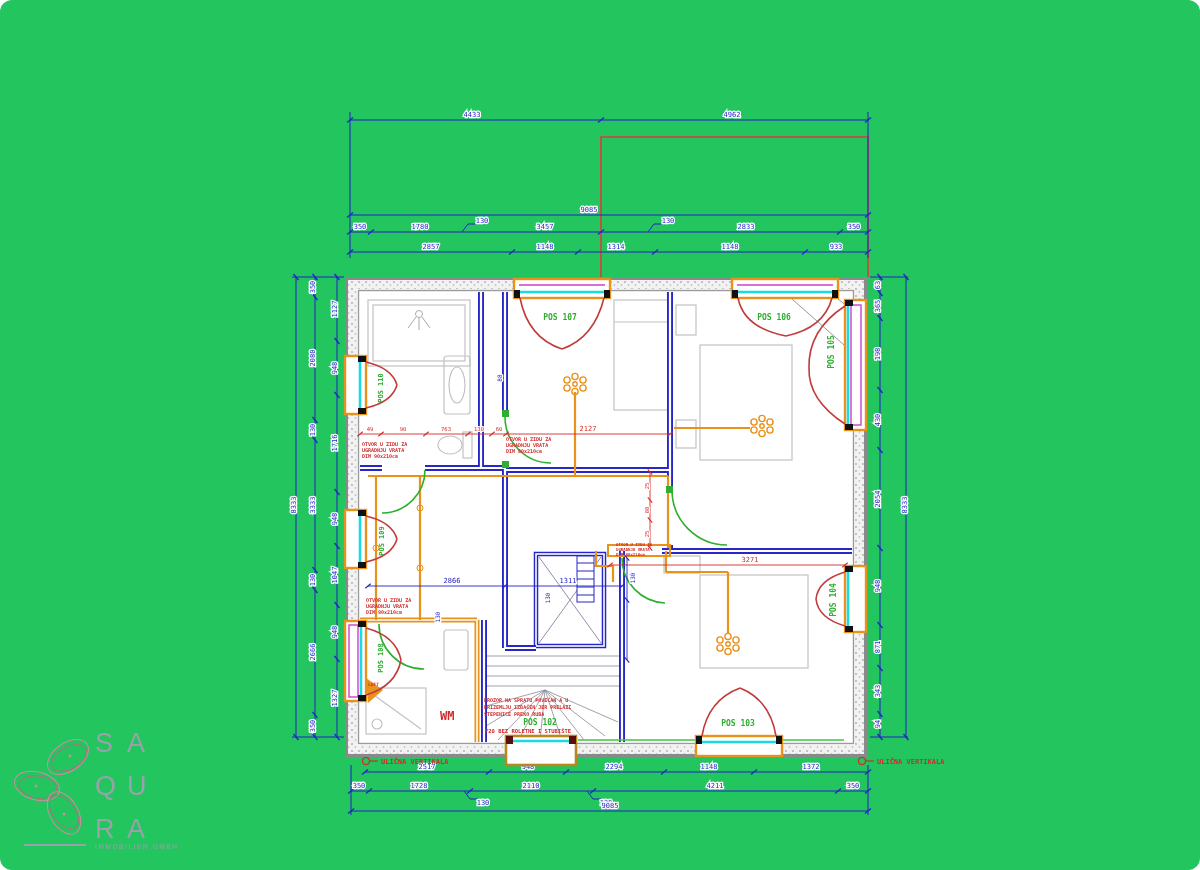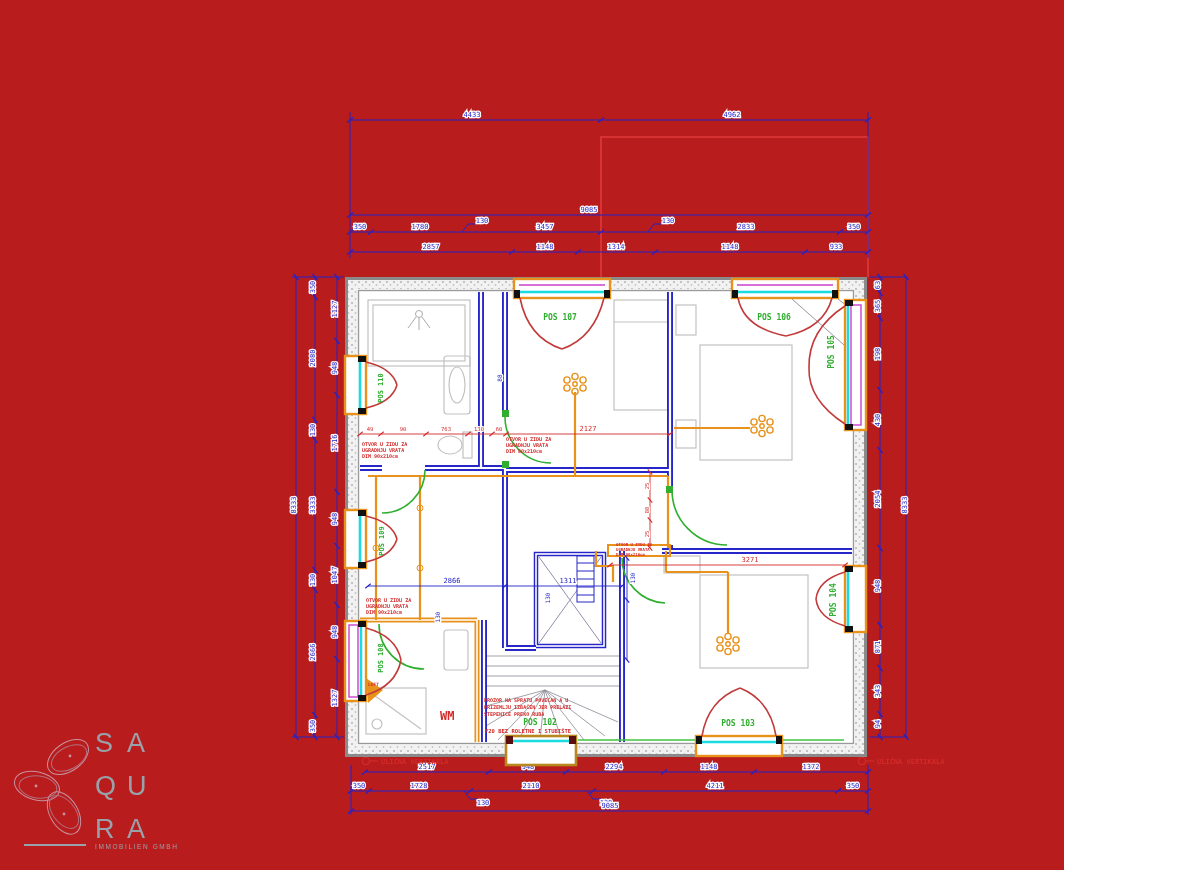--- a/index.html
+++ b/index.html
@@ -1,17 +1,17 @@
 <!DOCTYPE html>
 <html><head>
 <meta charset="utf-8">
 <style>
   html,body{margin:0;padding:0;background:#ffffff;}
-  .stage{position:relative;width:1064px;height:870px;background:#b91c1c;overflow:hidden;
-         font-family:"DejaVu Sans","Liberation Sans",sans-serif;}
+  .stage{position:relative;width:1200px;height:870px;background:#22c55e;overflow:hidden;
+         font-family:"DejaVu Sans","Liberation Sans",sans-serif;border-radius:12px;}
   svg text{font-family:"DejaVu Sans Mono","Liberation Mono",monospace;}
   .dim{fill:#2323c8;font-size:7px;paint-order:stroke;stroke:#ffffff;stroke-width:2.5px;text-anchor:middle;}
   .dimr{fill:#d32a2a;font-size:5.5px;paint-order:stroke;stroke:#ffffff;stroke-width:2px;text-anchor:middle;}
   .note{fill:#d32a2a;font-size:5px;font-weight:bold;}
   .pos{fill:#2fae2f;font-size:8px;font-weight:bold;text-anchor:middle;}
   .red-label{fill:#d32a2a;font-size:7px;font-weight:bold;}
   .logo-letter{fill:#99a2aa;font-size:27px;font-family:"Liberation Sans",sans-serif;}
   .logo-sub{fill:#99a2aa;font-size:6.5px;letter-spacing:1.6px;font-family:"Liberation Sans",sans-serif;}
 </style>
 </head>

